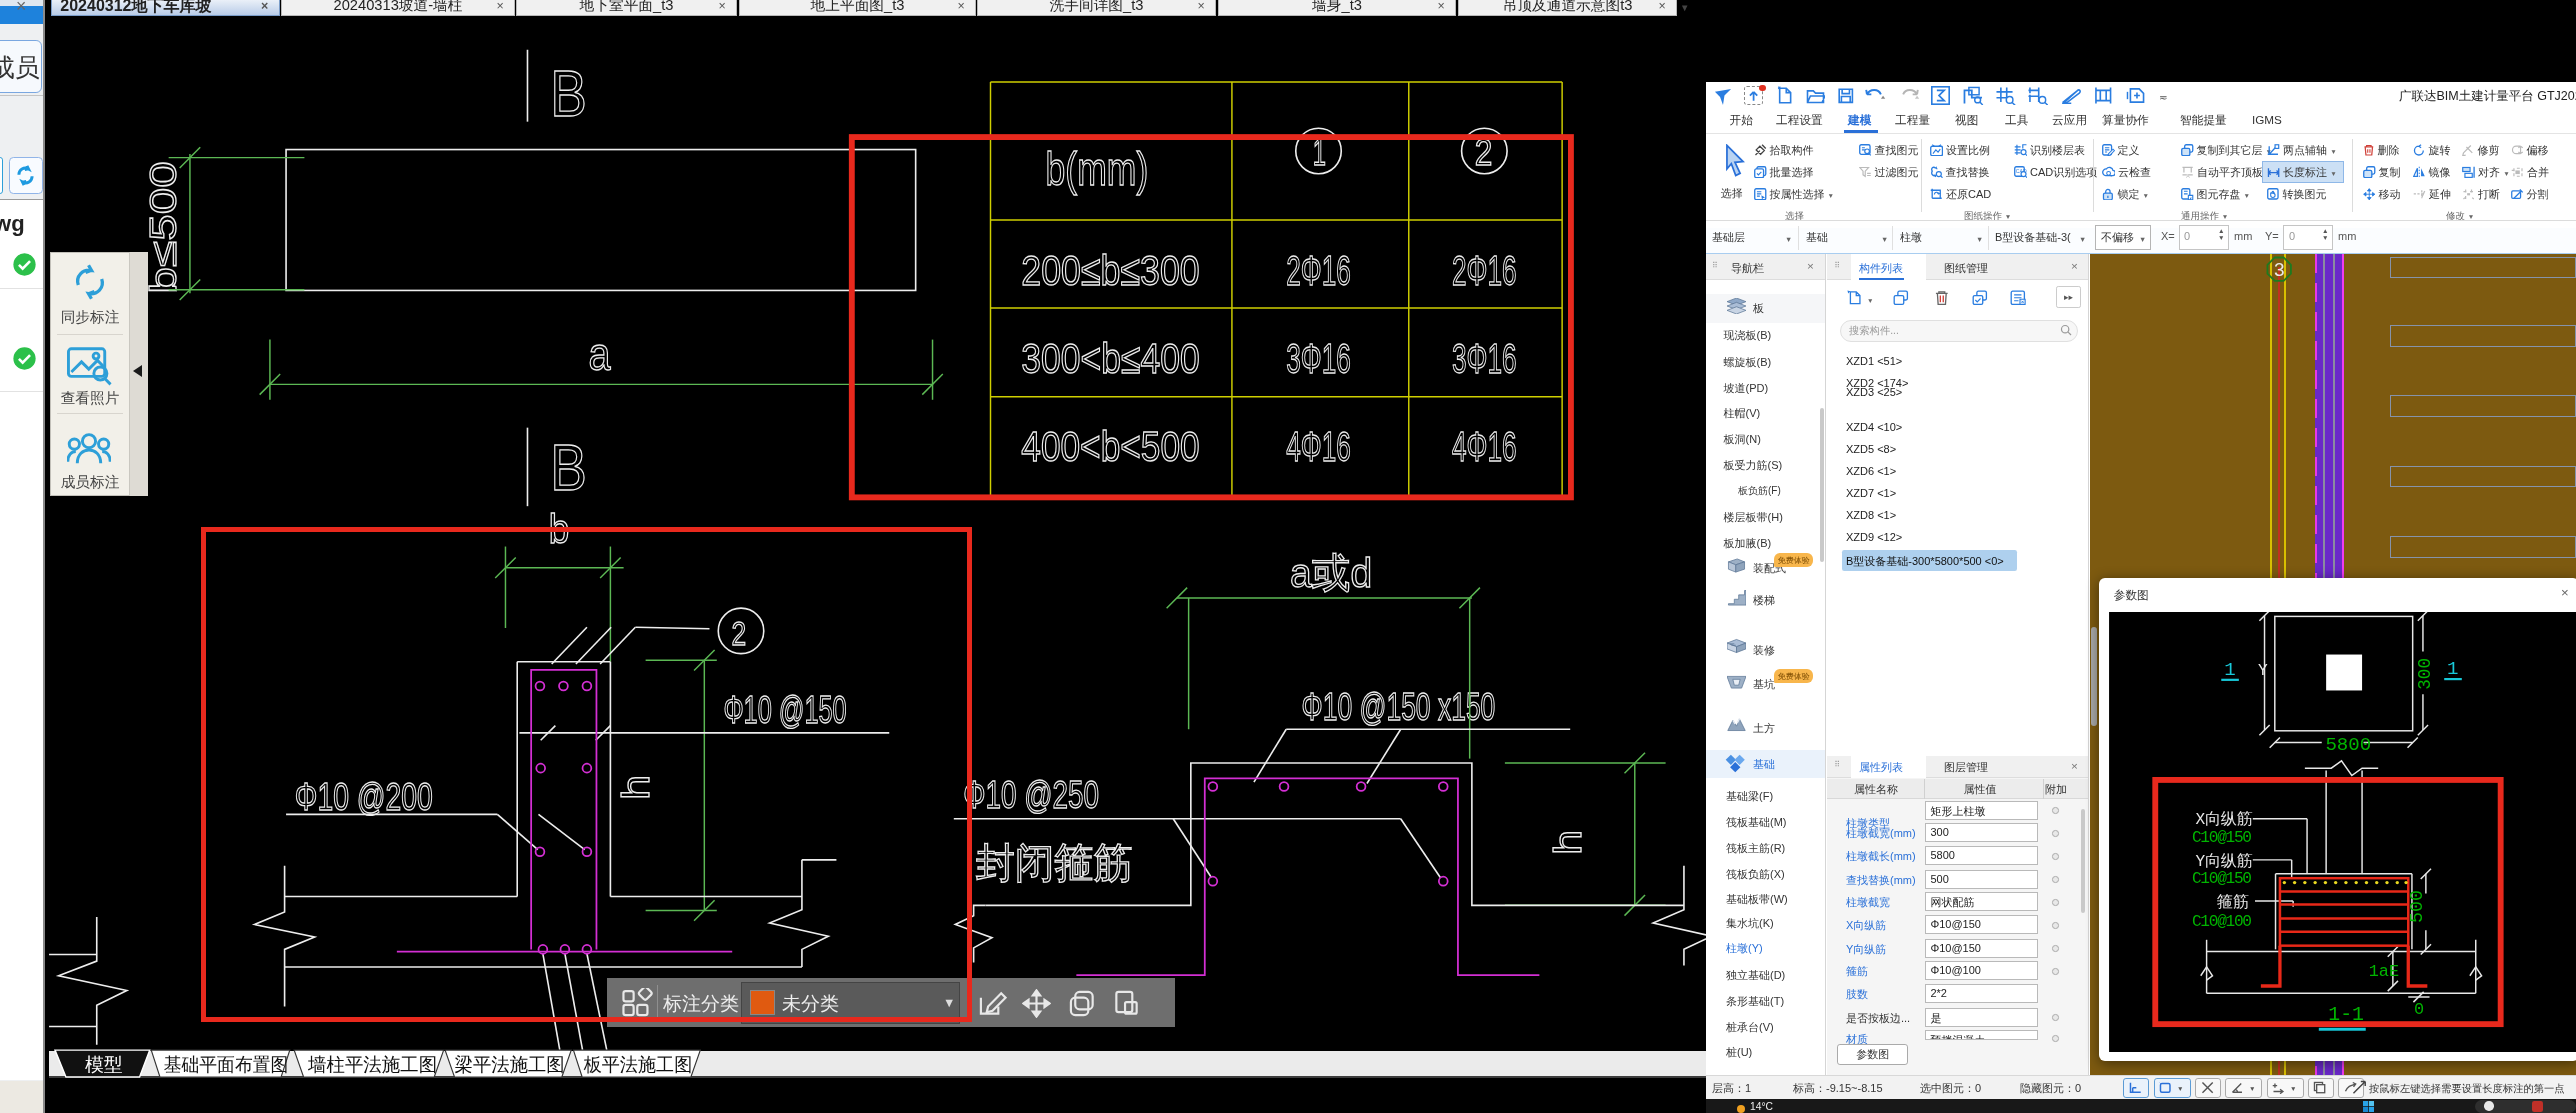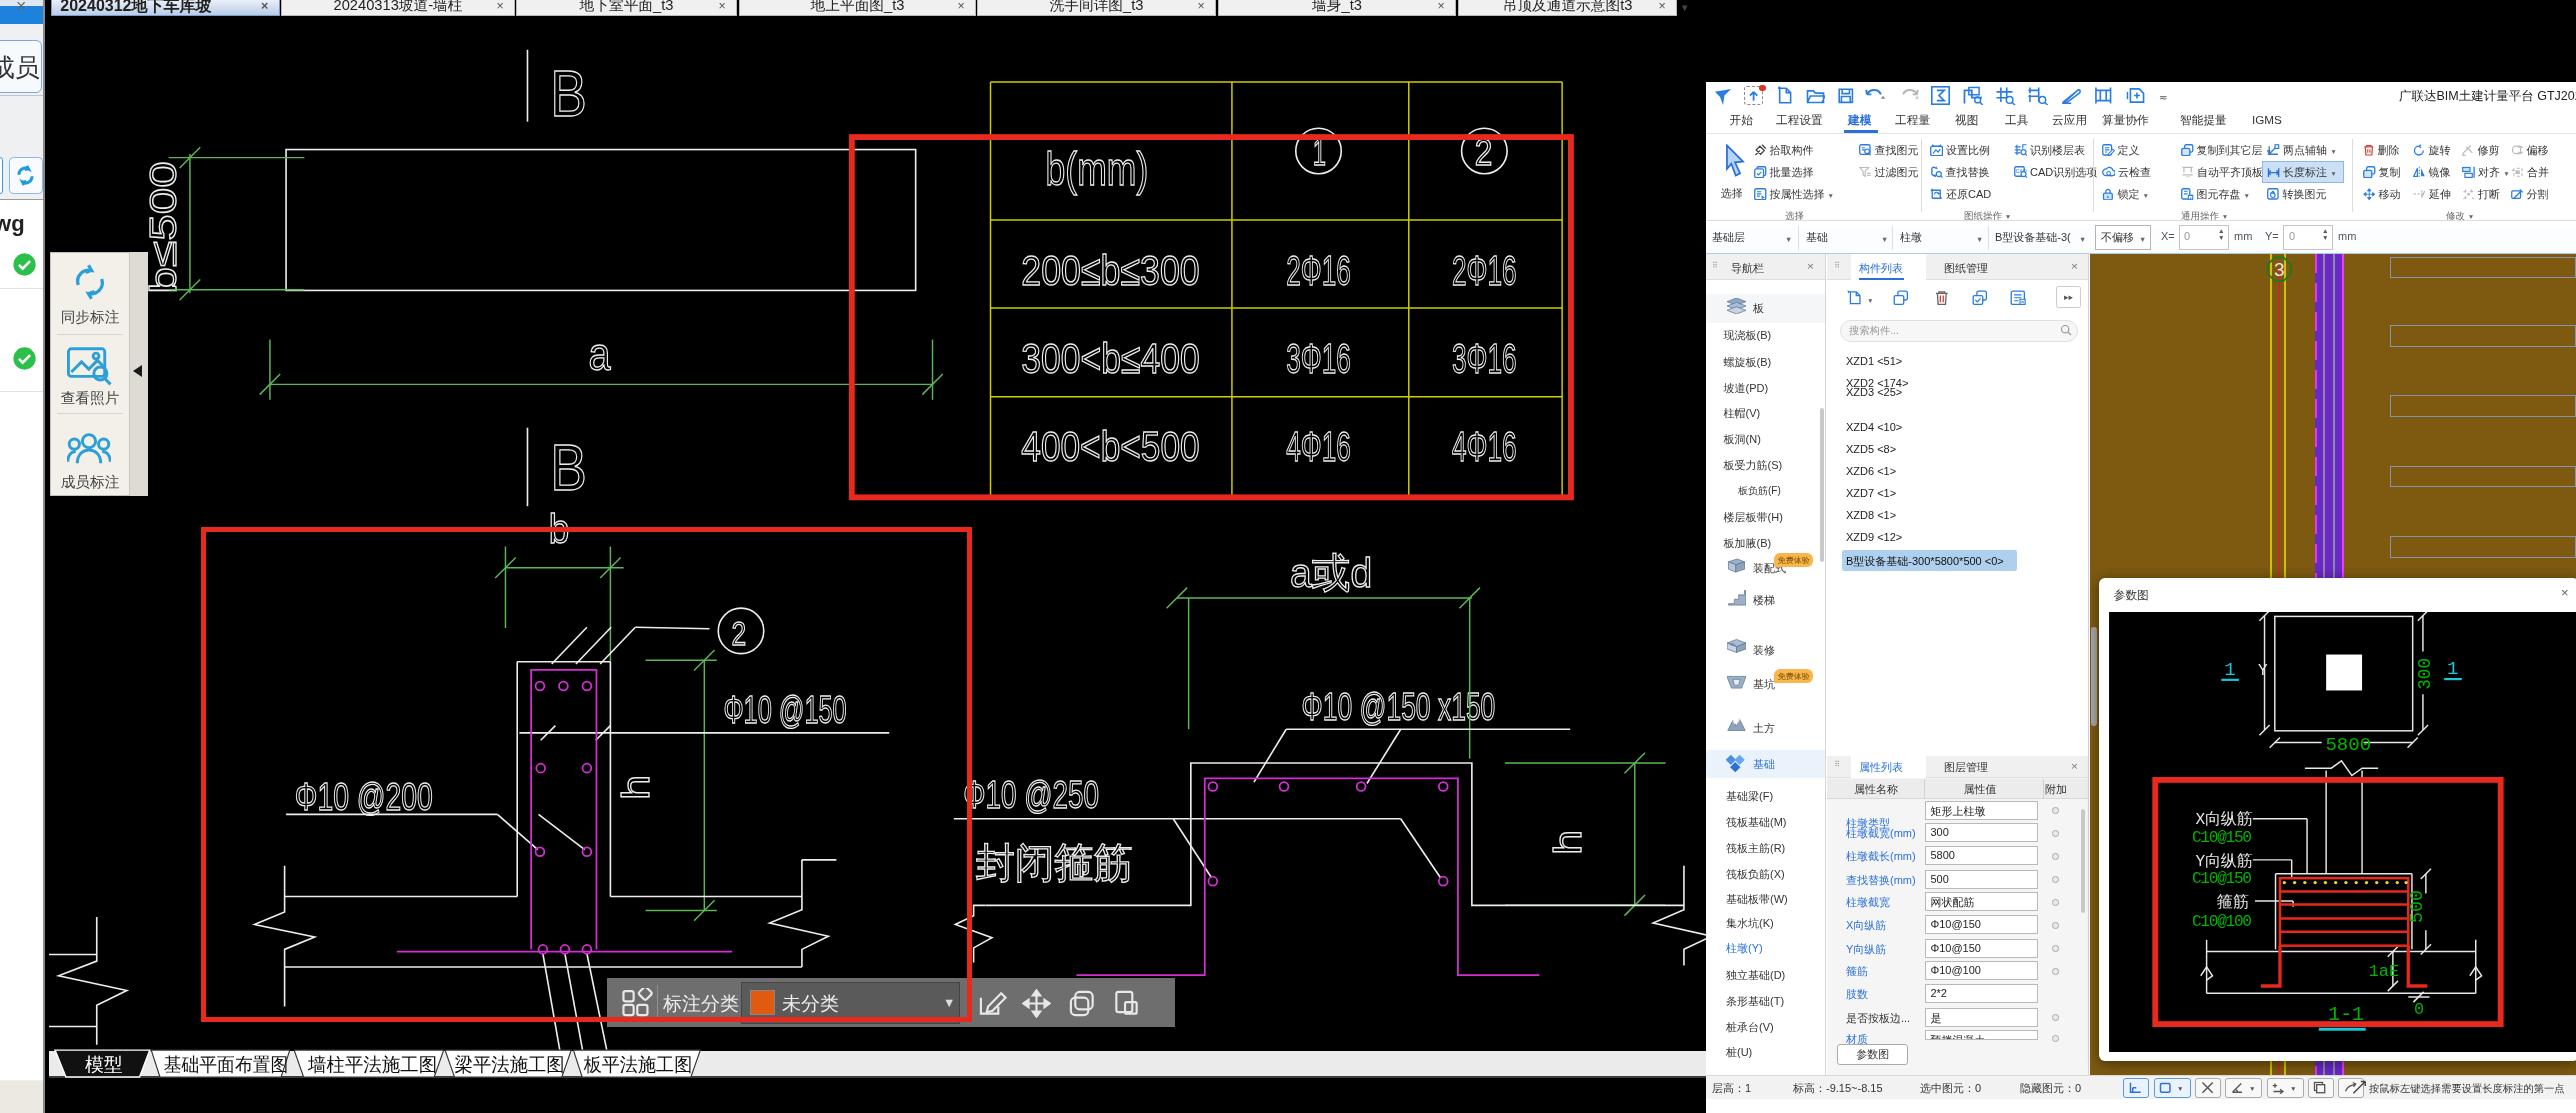--- a/index.html
+++ b/index.html
@@ -936,17 +936,30 @@
     <svg class="ab" style="left:638px;top:5.1px" width="13.2" height="13.2" viewBox="0 0 18 18">
           <path d="M2 14 C6 6 10 6 16 4 m-4-2 l4 2 -3 4" stroke="#555" stroke-width="1.8" fill="none"></path>
         </svg>
     <svg class="ab" style="left:644px;top:3.7px" width="0" height="0"></svg>
     <svg class="ab" style="left:646px;top:4.4px" width="14.7" height="14.7" viewBox="0 0 20 20">
           <path d="M18 2 L6 14 m12-12 v6 m0-6 h-6 M2 18 l5-5" stroke="#444" stroke-width="2" fill="none"></path>
         </svg>
     <div class="ab nw" style="left:663px;top:5.9px;font-size:10.3px;color:#333">按鼠标左键选择需要设置长度标注的第一点</div>
   </div>
 
+  <div class="ab" style="left:0;top:1017px;width:870px;height:14px;background:#181818">
+    <div class="ab" style="left:31px;top:5.9px;width:8px;height:8px;border-radius:50%;background:#f0a020"></div>
+    <div class="ab nw" style="left:44px;top:2.2px;font-size:10.3px;color:#eee">14°C</div>
+    <svg class="ab" style="left:657px;top:2.2px" width="11" height="11" viewBox="0 0 15 15">
+          <rect x="0" y="0" width="7" height="7" fill="#29a3e8"></rect>
+          <rect x="8" y="0" width="7" height="7" fill="#53c3f0"></rect>
+          <rect x="0" y="8" width="7" height="7" fill="#1888d0"></rect>
+          <rect x="8" y="8" width="7" height="7" fill="#29a3e8"></rect>
+        </svg>
+    <div class="ab" style="left:769px;top:0.7px;width:101px;height:13.2px;background:#2e2e2e;border-radius:6.6px"></div>
+    <div class="ab" style="left:778px;top:2.2px;width:9.5px;height:9.5px;border-radius:50%;background:#e8e8e8"></div>
+    <div class="ab" style="left:826px;top:1.5px;width:11px;height:11px;border-radius:2.2px;background:#c03028"></div>
+  </div>
 
 </div>
 
 </div>
 
 
 </body></html>

